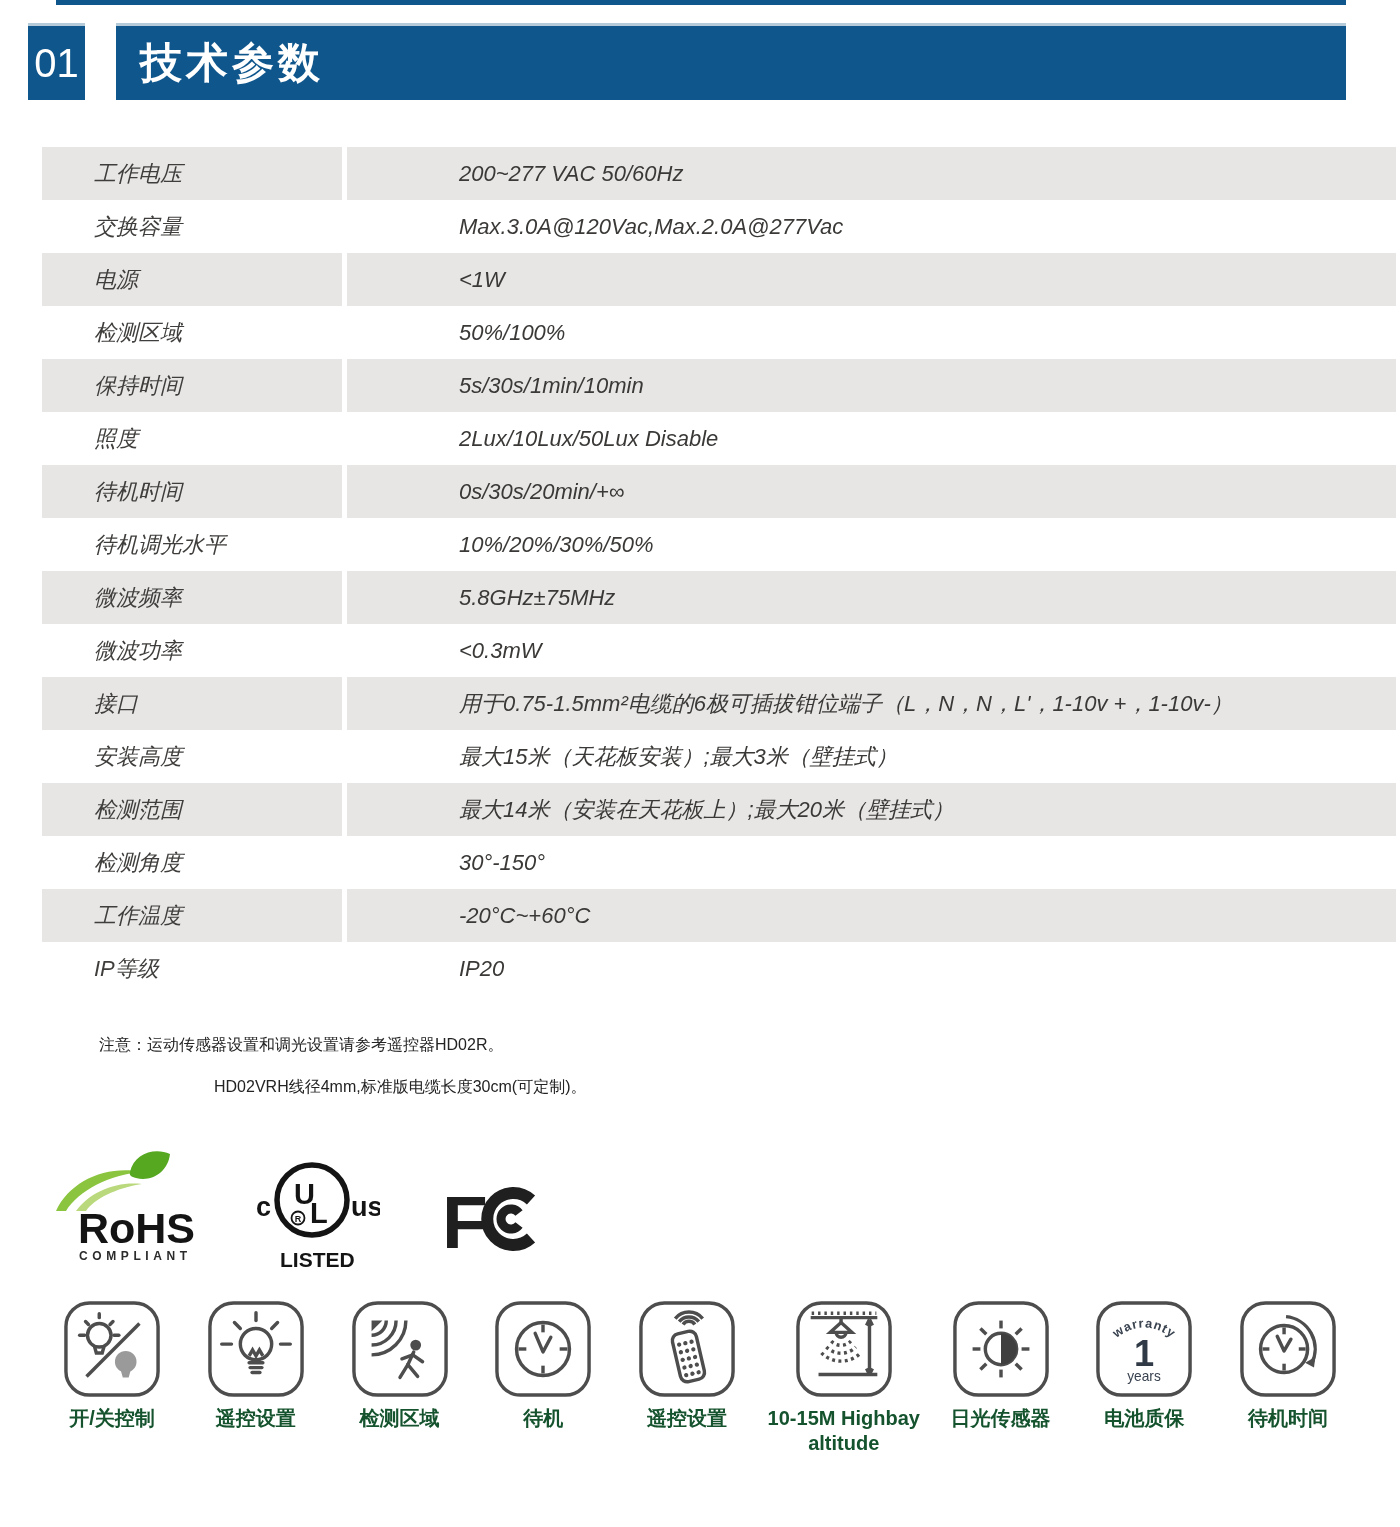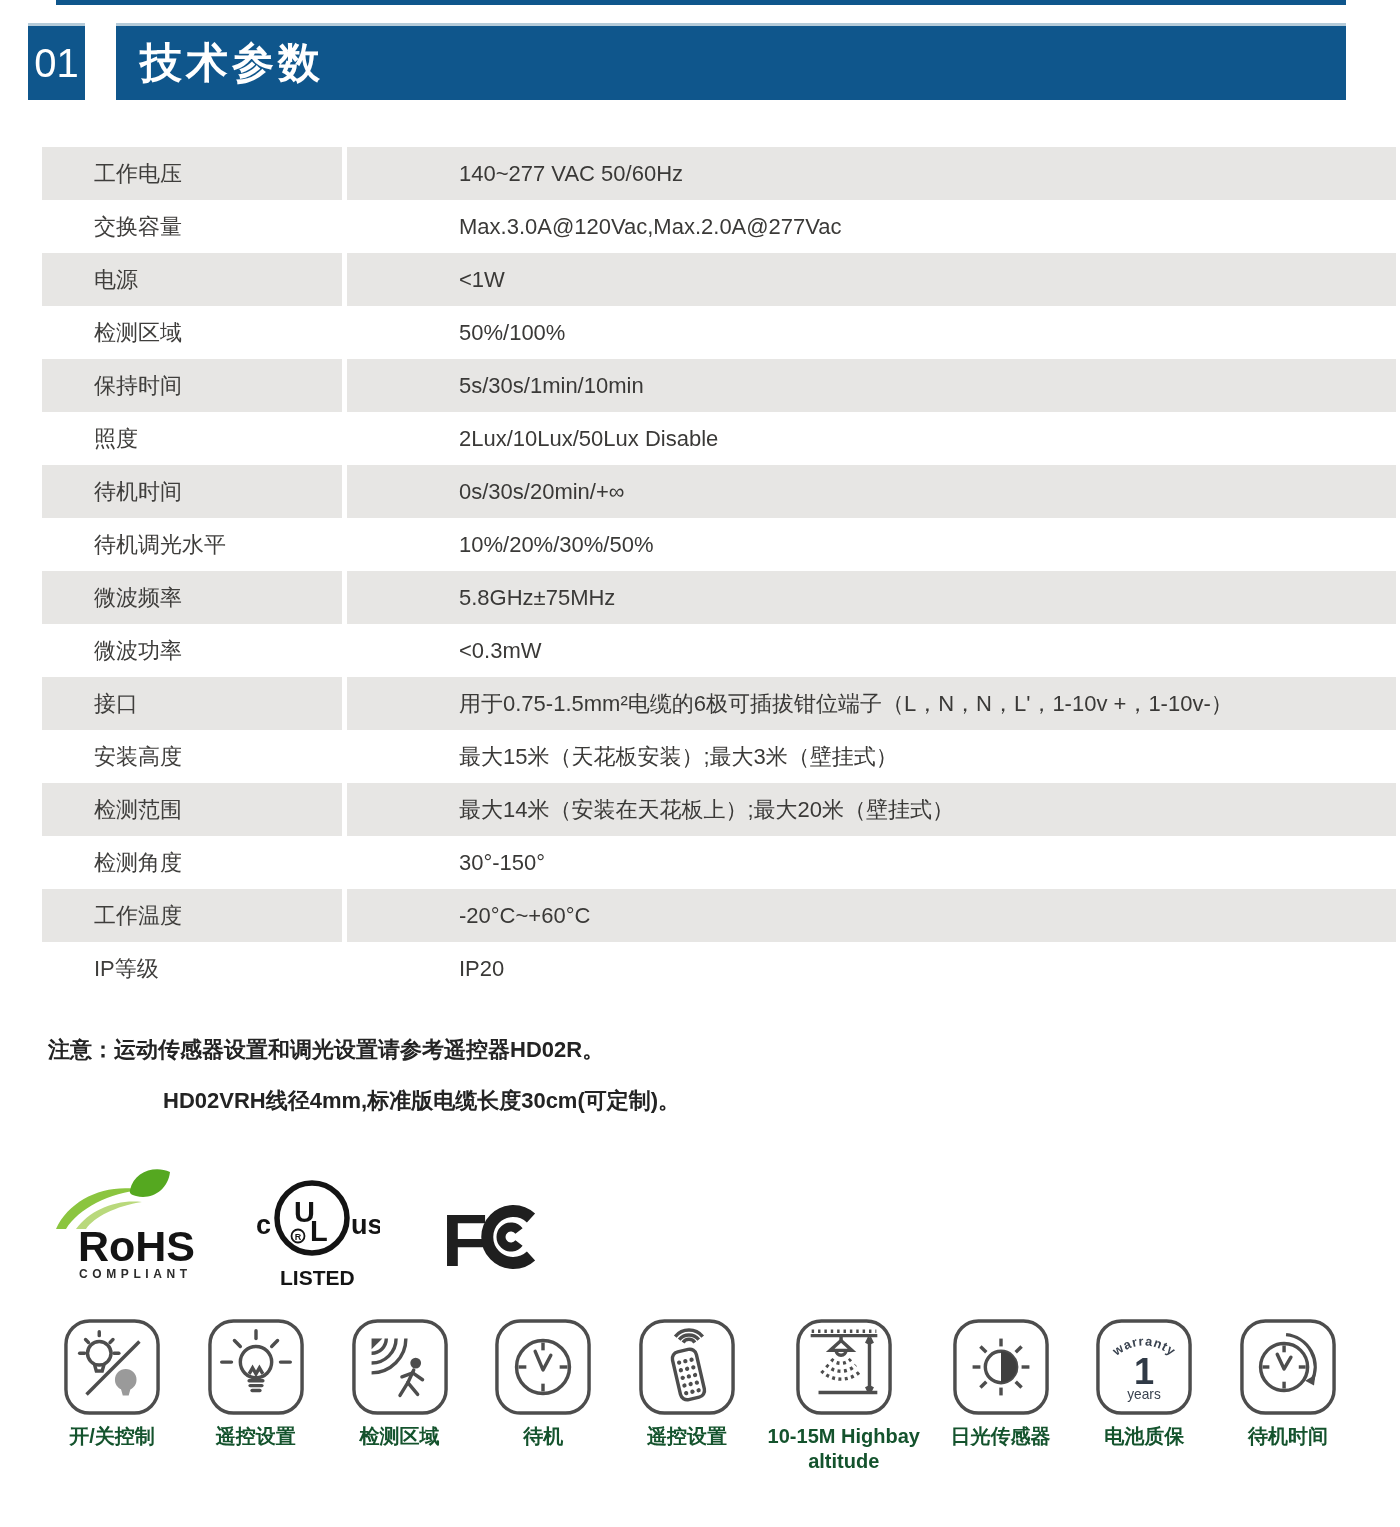--- a/index.html
+++ b/index.html
@@ -18,33 +18,33 @@
     display:flex; align-items:center; justify-content:center;
   }
   .band-gap { width:6px; }
   .title-bar {
     flex:1; background:#0f568c; border-top:3px solid #b5cbd9;
     display:flex; align-items:center; padding-left:24px;margin-left:25px;
   }
   .title-bar .title { color:#fff; font-size:42px; font-weight:700; letter-spacing:4px; }
   
   .spec-table { margin:47px 4px 0 42px; }
-  .spec-row { display:flex; height:53px; }
+  .spec-row { display:flex; height:53px;font-style:italic; }
   .spec-row .label-cell {
     width:300px; display:flex; align-items:center; padding-left:52px;
     font-size:22px; color:#3f3e3c;
   }
   .spec-row .gap { width:5px; background:#fff; }
   .spec-row .value-cell {
     flex:1; display:flex; align-items:center; padding-left:112px;
     font-size:22px; color:#3a3937; white-space:nowrap;
   }
   .spec-row.gray .label-cell, .spec-row.gray .value-cell { background:#e7e6e4; }
   
-  .notes { margin:40px 0 0 48px; font-size:22px; font-weight:700; color:#232323; }
+  .notes { margin:40px 0 0 99px; font-size:16px; font-weight:400; color:#232323; }
   .notes .line1 { display:flex; }
   .notes .line2 { margin:21px 0 0 115px; }
   
   .certs { display:flex; align-items:center; margin:42px 0 0 52px; }
   .cert-rohs { width:152px; }
   .cert-ul { width:132px; margin:12px 0 0 44px; }
   .cert-fcc { width:112px; margin:28px 0 0 62px; }
   
   .features { display:flex; justify-content:space-between; padding:0 46px; margin-top:26px; }
   .feature { width:132px; display:flex; flex-direction:column; align-items:center; }
@@ -68,21 +68,21 @@
   <div class="band-gap"></div>
   <div class="title-bar">
     <span class="title">技术参数</span>
   </div>
 </div>
 
 <div class="spec-table">
   <div class="spec-row gray">
     <div class="label-cell">工作电压</div>
     <div class="gap"></div>
-    <div class="value-cell">140~277 VAC 50/60Hz</div>
+    <div class="value-cell">200~277 VAC 50/60Hz</div>
   </div>
 
   <div class="spec-row white">
     <div class="label-cell">交换容量</div>
     <div class="gap"></div>
     <div class="value-cell">Max.3.0A@120Vac,Max.2.0A@277Vac</div>
   </div>
 
   <div class="spec-row gray">
     <div class="label-cell">电源</div>

